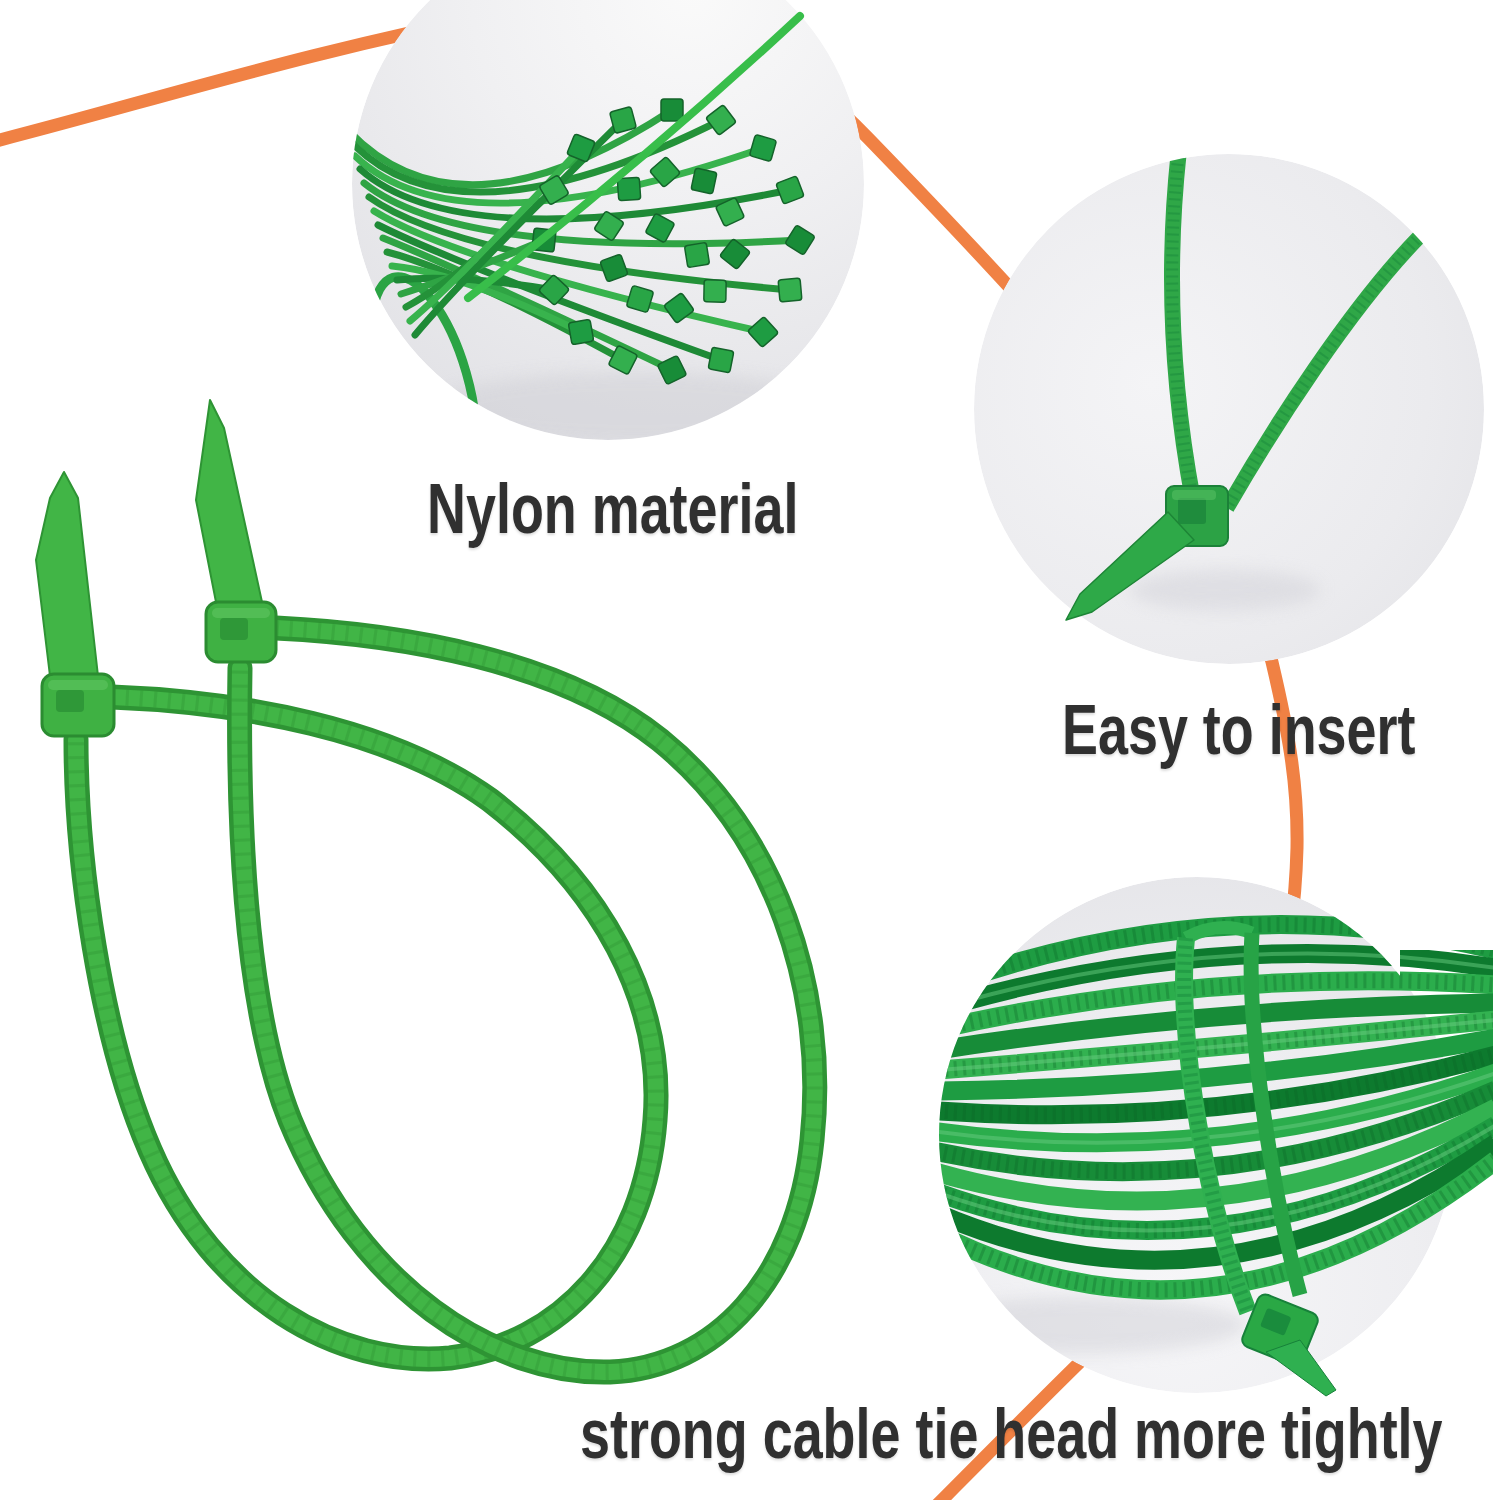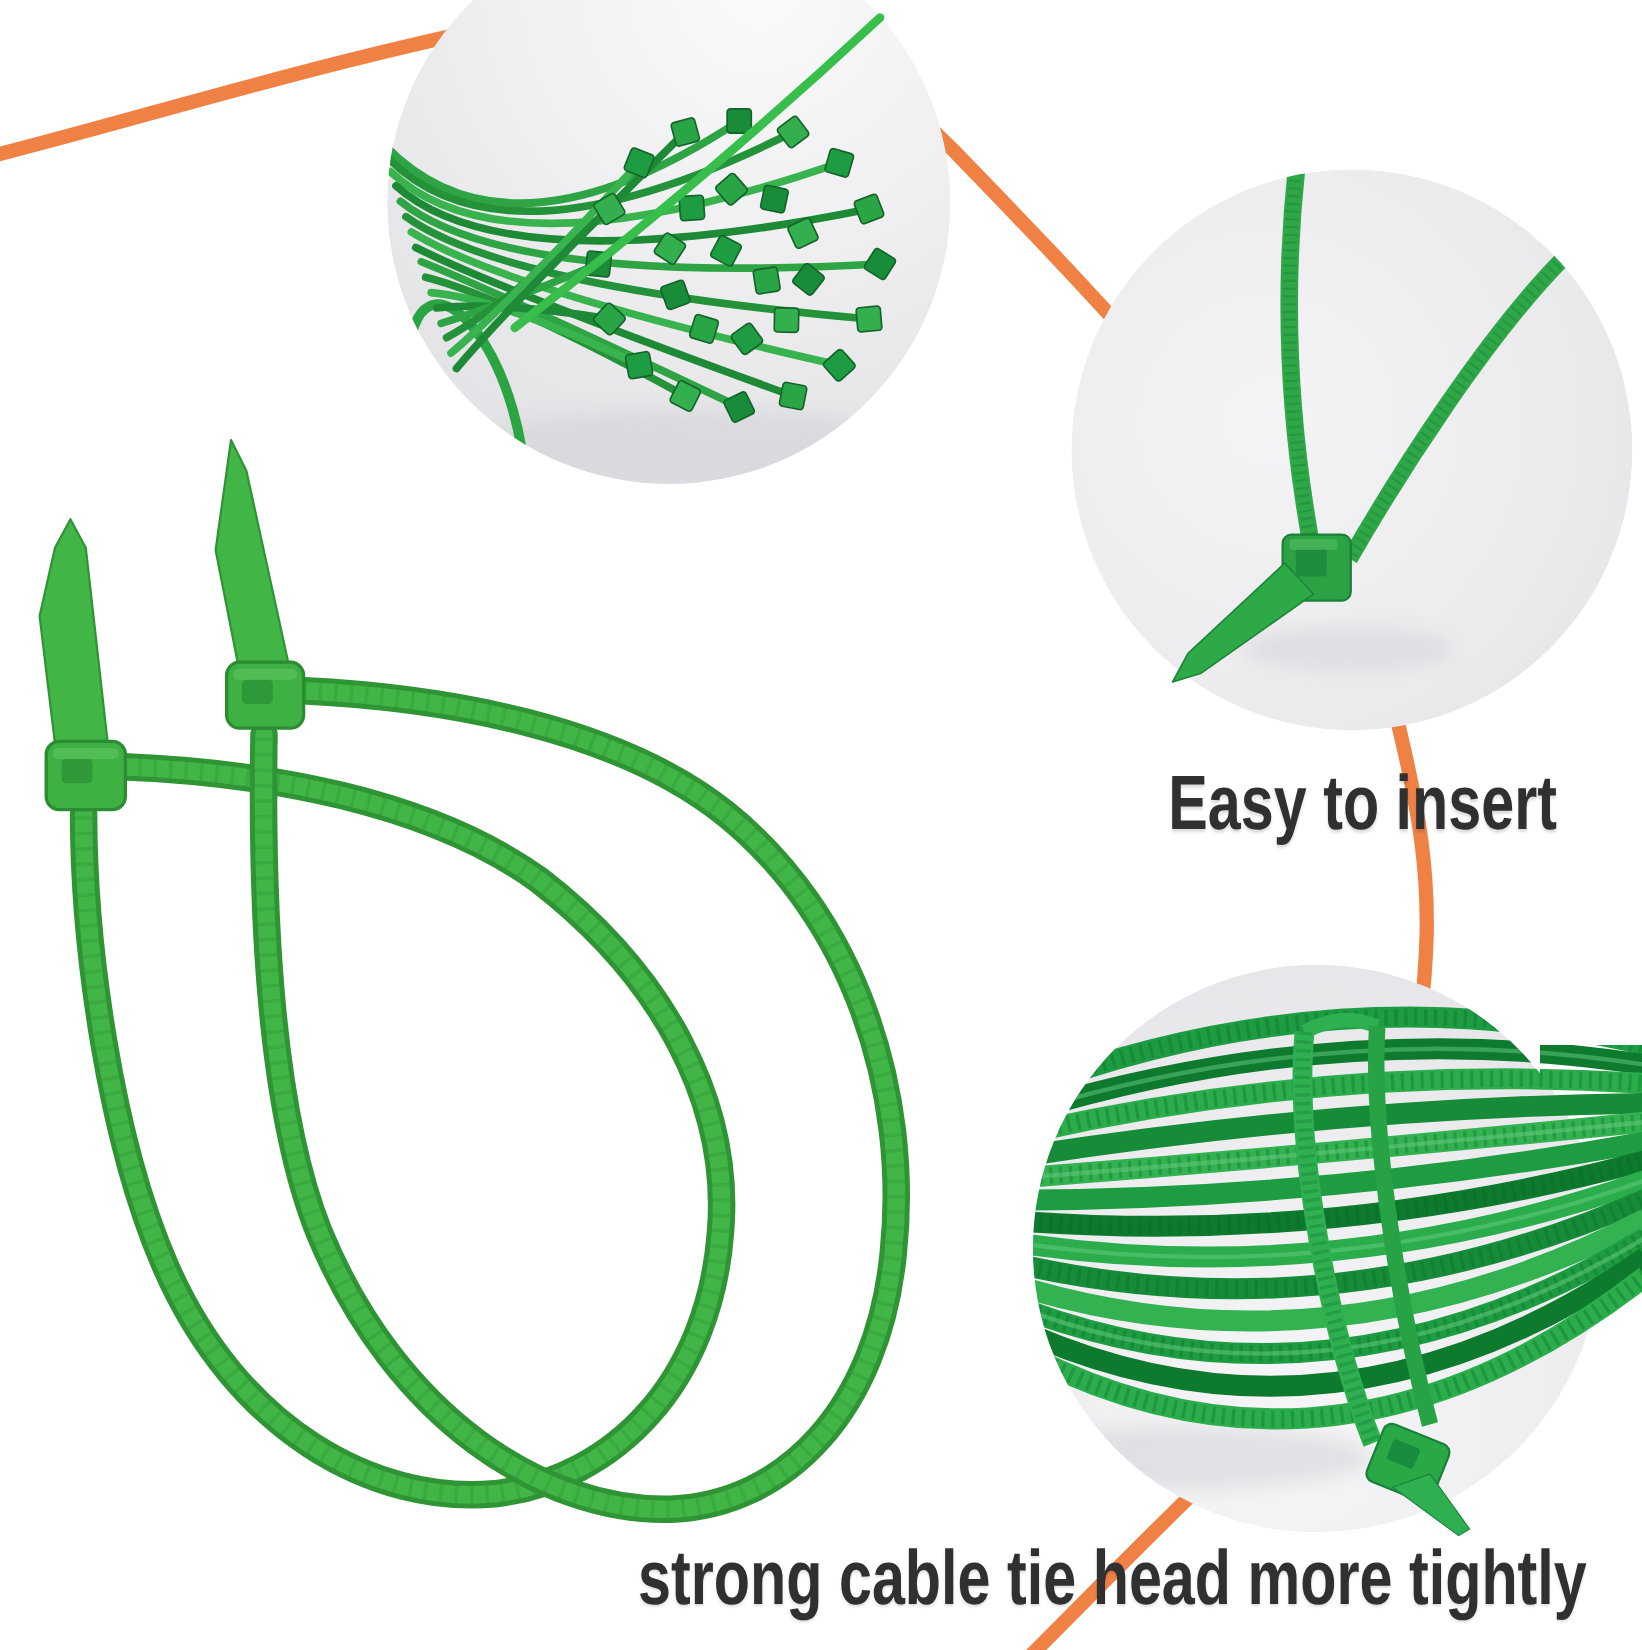--- a/index.html
+++ b/index.html
@@ -191,19 +191,22 @@
     <path d="M 276 628 C 400 634, 560 660, 660 740 C 775 833, 828 990, 812 1140
              C 798 1280, 715 1368, 610 1372 C 495 1375, 360 1290, 290 1120
              C 240 995, 238 790, 240 668" fill="none" stroke="#27862C" stroke-width="16" stroke-dasharray="3 11" opacity=".25"></path>
     <path class="tie-body" d="M 210 400 L 224 428 L 262 602 L 216 602 L 196 500 Z" stroke="#2E9434" stroke-width="2" stroke-linejoin="round"></path>
     <rect x="206" y="602" width="70" height="60" rx="12" fill="#3FB143" stroke="#2B8C31" stroke-width="3"></rect>
     <rect x="220" y="618" width="28" height="22" rx="4" fill="#2F9838"></rect>
     <rect x="212" y="608" width="58" height="10" rx="5" fill="#5BC25D" opacity=".7"></rect>
   </g>
 </svg>
 
+<div class="caption" style="left:427px;top:474px">
+  <span>Nylon material</span>
+</div>
 <div class="caption" style="left:1062px;top:695px">
   <span>Easy to insert</span>
 </div>
 <div class="caption" style="left:580px;top:1399px">
   <span>strong cable tie head more tightly</span>
 </div>
 </div>
 
 </body></html>

